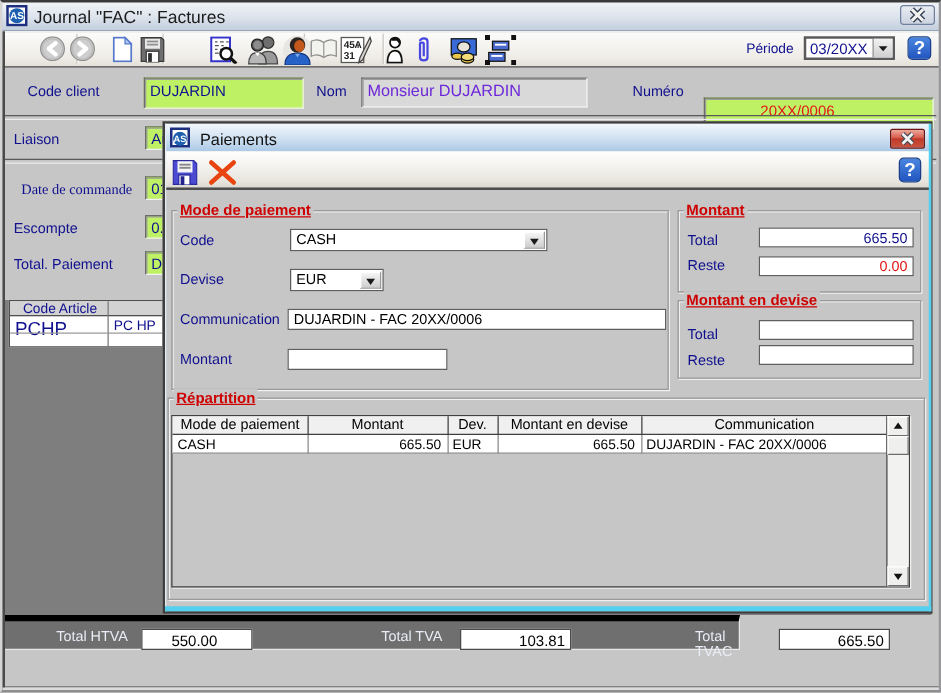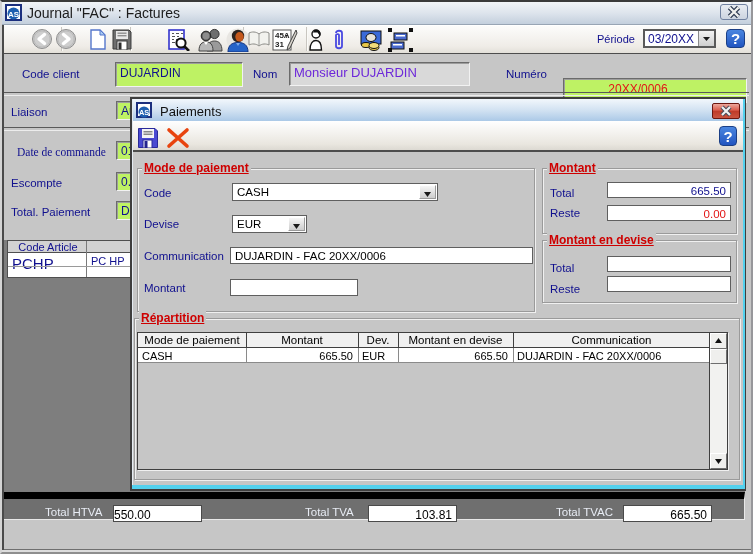--- a/index.html
+++ b/index.html
@@ -172,23 +172,23 @@
   <div class="abs" style="left:4px;top:240px;width:741px;height:252px;background:#7e7e7e;"></div>
   <div class="abs" style="left:7px;top:240px;width:124px;height:38px;background:#fff;border:1px solid #4f4f4f;box-sizing:border-box;">
     <div style="position:absolute;left:0;top:0;width:122px;height:12px;background:#d2d2d2;border-bottom:1px solid #4f4f4f;box-sizing:border-box;"></div>
     <div style="position:absolute;left:0;top:0;width:80px;height:12px;text-align:center;font-size:11px;color:#10108E;">Code Article</div>
     <div style="position:absolute;left:4px;top:14px;font-size:15px;color:#10108E;">PCHP</div>
     <div style="position:absolute;left:83px;top:14px;font-size:11px;color:#10108E;">PC HP</div>
     <div style="position:absolute;left:78px;top:0;width:1px;height:36px;background:#7a7a7a;"></div>
     <div style="position:absolute;left:0;top:25px;width:122px;height:1px;background:#9a9a9a;"></div>
   </div>
 
-  <div class="abs" style="left:4px;top:492px;width:741px;height:28px;background:#6f6f6f;border-top:7px solid #000000;border-bottom:1px solid #e8e8e8;border-right:1px solid #e8e8e8;box-sizing:border-box;">
+  <div class="abs" style="left:4px;top:492px;width:588px;height:28px;background:#6f6f6f;border-top:5px solid #000000;border-bottom:1px solid #e8e8e8;border-right:1px solid #e8e8e8;box-sizing:border-box;">
     <div style="position:absolute;left:41px;top:7px;font-size:11.5px;color:#e8ecf4;">Total HTVA</div>
-    <div style="position:absolute;left:109px;top:6px;width:89px;height:17px;background:#fff;border:1px solid #4a4a4a;font-size:12px;color:#000;text-align:left;padding:2px 4px 0 0;box-sizing:border-box;">550.00</div>
+    <div style="position:absolute;left:109px;top:6px;width:89px;height:17px;background:#fff;border:1px solid #4a4a4a;font-size:12px;color:#000;text-align:center;padding:2px 4px 0 0;box-sizing:border-box;">550.00</div>
     <div style="position:absolute;left:301px;top:7px;font-size:11.5px;color:#e8ecf4;">Total TVA</div>
     <div style="position:absolute;left:364px;top:6px;width:89px;height:17px;background:#fff;border:1px solid #4a4a4a;font-size:12px;color:#000;text-align:right;padding:2px 4px 0 0;box-sizing:border-box;">103.81</div>
     <div style="position:absolute;left:552px;top:7px;font-size:11.5px;color:#e8ecf4;">Total TVAC</div>
     <div style="position:absolute;left:619px;top:6px;width:89px;height:17px;background:#fff;border:1px solid #4a4a4a;font-size:12px;color:#000;text-align:right;padding:2px 4px 0 0;box-sizing:border-box;">665.50</div>
   </div>
 
 
   <div class="abs" style="left:0;top:0;width:753px;height:554px;box-sizing:border-box;border-top:2px solid #3a3a3a;border-left:2px solid #d4d4d4;border-right:2px solid #97979b;border-bottom:2px solid #8e8e8e;pointer-events:none;z-index:60;"></div>
   <div class="abs" style="left:2px;top:25px;width:2px;height:527px;background:#4a4a4a;z-index:60;"></div>
   <div class="abs" style="left:4px;top:549px;width:747px;height:1px;background:#6f6f6f;z-index:60;"></div>

